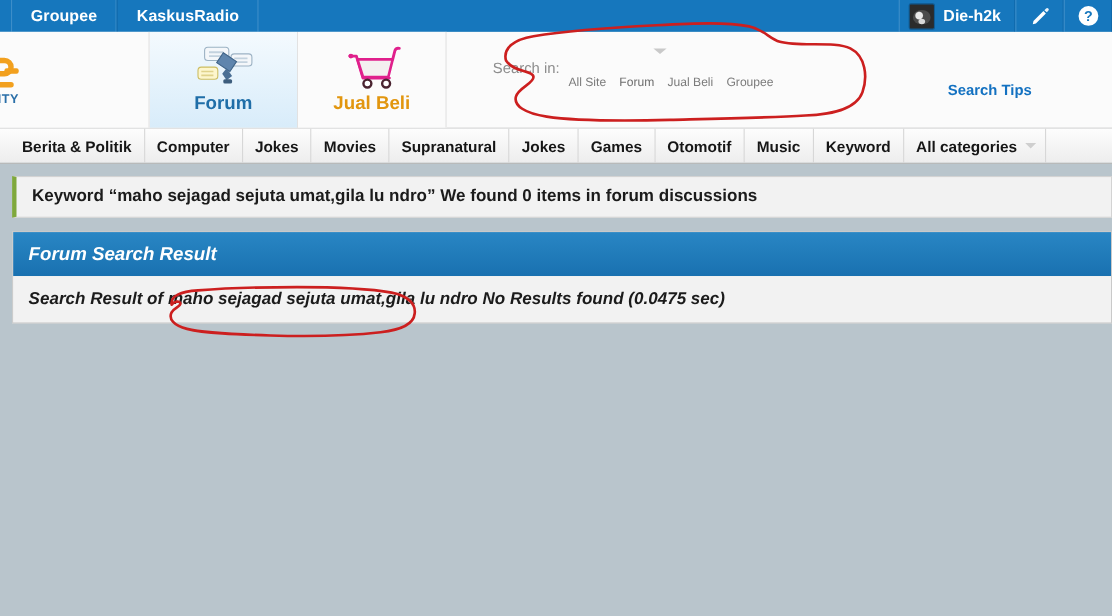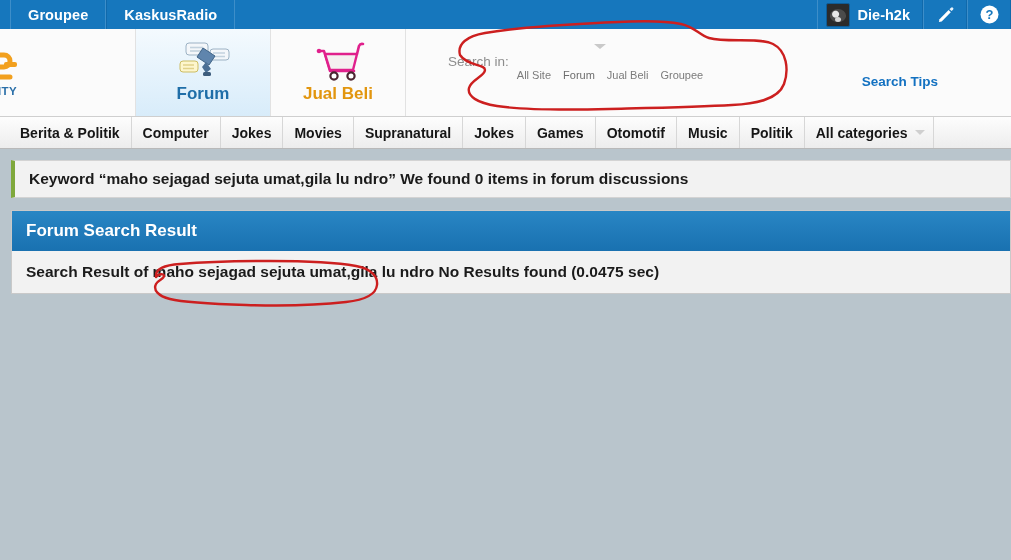--- a/index.html
+++ b/index.html
@@ -295,20 +295,21 @@
     padding-left: 14px;
     font-size: 15.5px;
     font-weight: bold;
     color: #1b1b1b;
   }
   .panel {
     margin-top: 12px;
     border: 1px solid #c9c9c9;
     background: #e5e5e5;
     box-sizing: border-box;
+    font-style: italic;
   }
   .panel-head {
     height: 40px;
     background: linear-gradient(to bottom, #2986c4 0%, #1971b0 100%);
     display: flex;
     align-items: center;
     padding-left: 14px;
     box-sizing: border-box;
   }
   .panel-title {
@@ -455,21 +456,21 @@
     <div class="cat">
         <span>Games</span>
       </div>
     <div class="cat">
         <span>Otomotif</span>
       </div>
     <div class="cat">
         <span>Music</span>
       </div>
     <div class="cat">
-        <span>Politik</span>
+        <span>Keyword</span>
       </div>
     <div class="cat allcat">
       <span>All categories</span>
       <span class="cat-caret"></span>
     </div>
   </div>
 
   <div class="content">
     <div class="keyword-bar">
       <span>Keyword “maho sejagad sejuta umat,gila lu ndro” We found 0 items in forum discussions</span>

